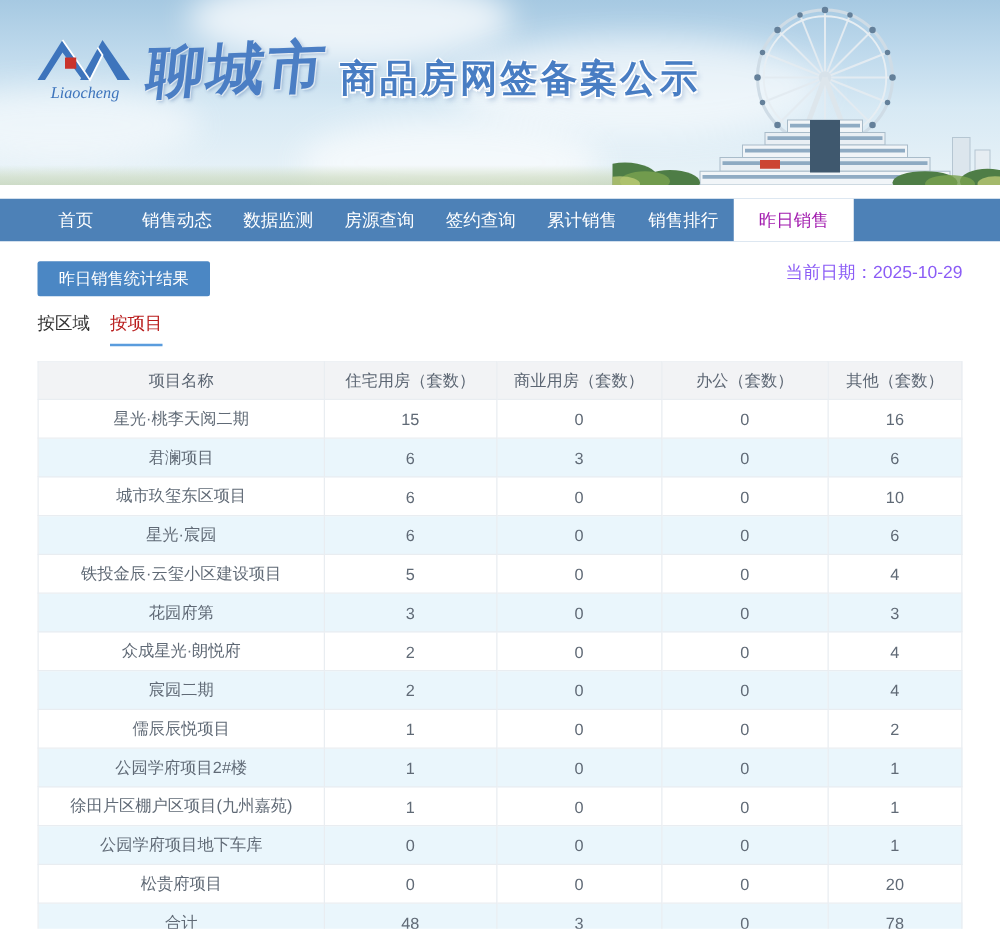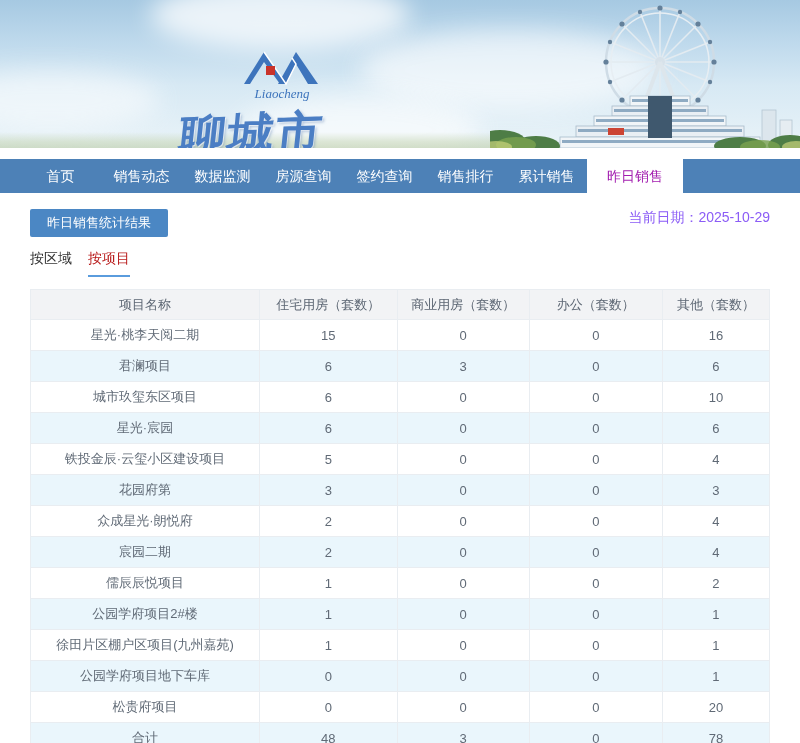--- a/index.html
+++ b/index.html
@@ -12,21 +12,21 @@
     background: linear-gradient(180deg, #a6c9e2 0%, #bed9ec 28%, #d7e9f4 58%, #e9f3f8 100%);
   }
   .cloud { position: absolute; background: rgba(255,255,255,0.75); border-radius: 50%; filter: blur(12px); }
   .cloud.c1 { width: 260px; height: 70px; left: 150px; top: -20px; }
   .cloud.c2 { width: 300px; height: 80px; left: 360px; top: 30px; opacity: .8; }
   .cloud.c3 { width: 220px; height: 60px; left: -60px; top: 70px; opacity: .7; }
   .cloud.c4 { width: 240px; height: 70px; left: 240px; top: 95px; opacity: .8; }
   .horizon-strip { position: absolute; left: 0; bottom: 0; width: 520px; height: 16px;
     background: linear-gradient(180deg, rgba(214,226,205,0) 0%, rgba(199,214,182,0.55) 60%, rgba(186,203,166,0.6) 100%); }
 
-  .logo-wrap { position: absolute; left: 26px; top: 40px; display: flex; align-items: flex-end; flex-direction: column; }
+  .logo-wrap { position: absolute; left: 26px; top: 20px; display: flex; align-items: center; }
   .logo-m { width: 84px; height: 66px; flex: 0 0 auto; }
   .city-name {
     margin-left: 8px; margin-top: 0px;
     font-size: 46px; font-weight: bold; color: #4b7ec4;
     font-family: "Liberation Serif", "DejaVu Serif", serif;
     transform: skewX(-8deg) rotate(-2deg);
     text-shadow: 1px 1px 0 rgba(255,255,255,0.6), 2px 2px 3px rgba(60,100,160,0.35);
     letter-spacing: 2px; line-height: 1;
     padding-top: 6px;
   }
@@ -184,22 +184,22 @@
     <div class="banner-title">商品房网签备案公示</div>
   </div>
 </div>
 
 <div class="nav" id="main-nav">
     <div class="nav-item">首页</div>
     <div class="nav-item">销售动态</div>
     <div class="nav-item">数据监测</div>
     <div class="nav-item">房源查询</div>
     <div class="nav-item">签约查询</div>
+    <div class="nav-item">累计销售</div>
     <div class="nav-item">销售排行</div>
-    <div class="nav-item">累计销售</div>
     <div class="nav-item active">昨日销售</div>
   </div>
 
 <div class="content">
   <div class="toolbar">
     <button class="result-btn">昨日销售统计结果</button>
     <div class="date-line"><span>当前日期：</span><span>2025-10-29</span></div>
   </div>
 
   <div class="view-tabs" id="view-tabs">

